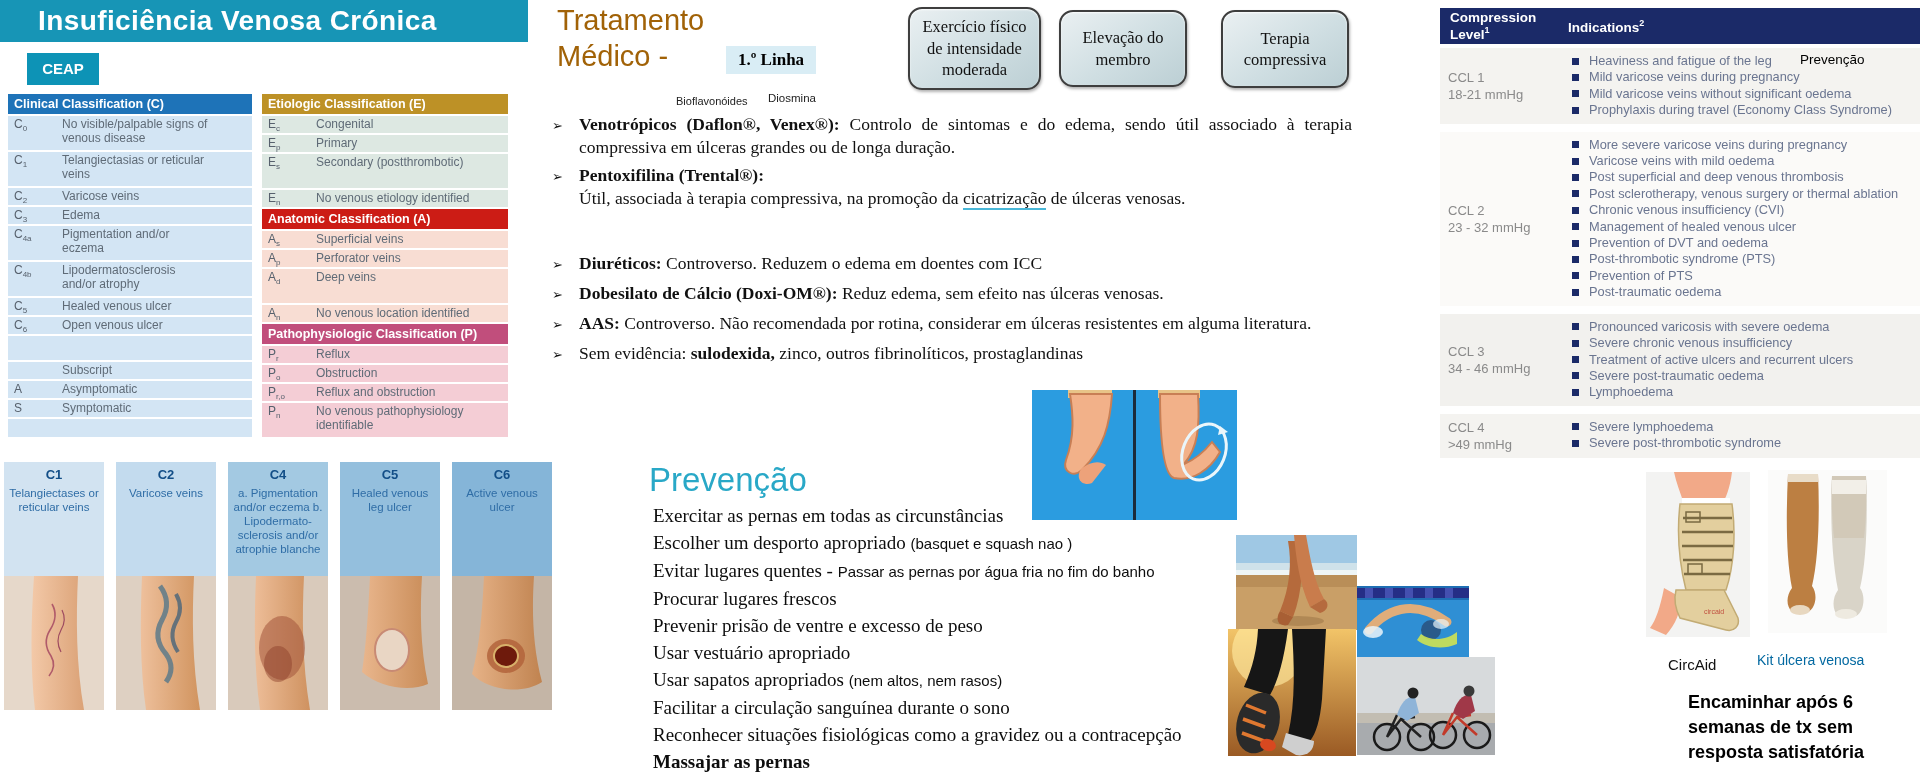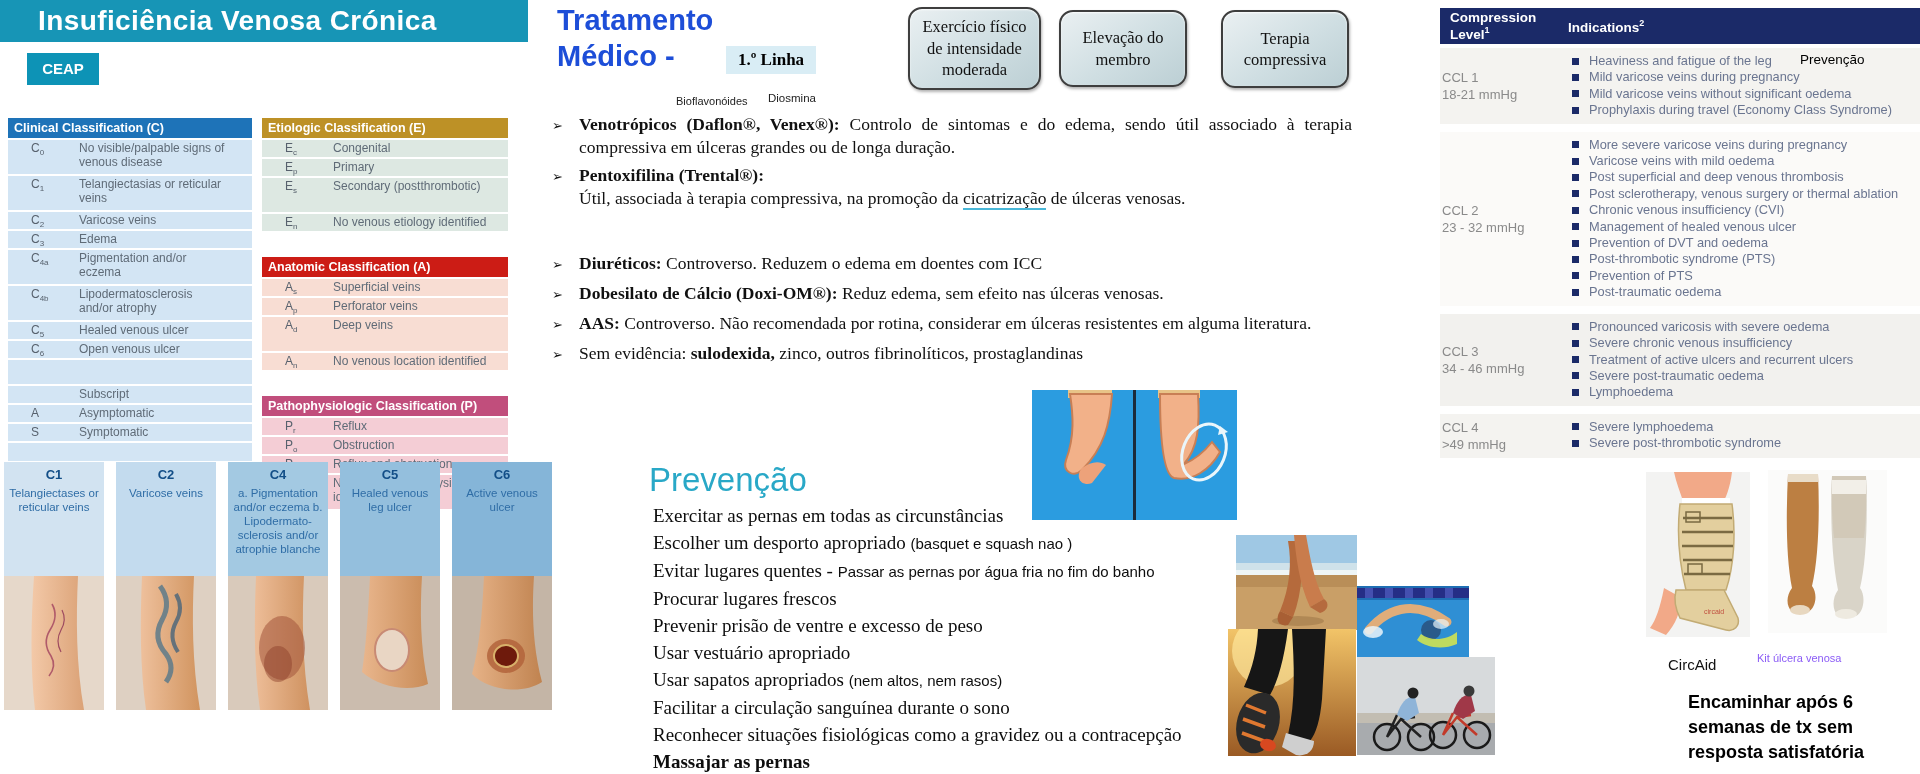--- a/index.html
+++ b/index.html
@@ -11,36 +11,36 @@
              color:#fff;font-weight:bold;font-size:28px;line-height:42px;padding-left:38px;
              box-sizing:border-box;letter-spacing:.4px;}
   .ceap-btn{position:absolute;left:27px;top:53px;width:72px;height:32px;background:#0d93b6;
             color:#fff;font-weight:bold;font-size:15px;text-align:center;line-height:32px;}
 
   
   .ceap-col{position:absolute;top:94px;}
   .ceap-col.left{left:8px;width:244px;}
   .ceap-col.right{left:262px;width:246px;}
   .chead{height:22px;display:flex;align-items:center;padding-left:6px;color:#fff;
-         font-weight:bold;font-size:12.5px;border-bottom:2px solid #fff;box-sizing:border-box;margin-top:24px;}
+         font-weight:bold;font-size:12.5px;border-bottom:2px solid #fff;box-sizing:border-box;}
   .chead.blue{background:#1e73b8}.chead.gold{background:#bd9126}
   .chead.red{background:#cc1c15}.chead.pink{background:#c14e7c}
   .crow{display:flex;align-items:flex-start;border-bottom:2px solid #fff;box-sizing:border-box;
-        padding:2px 4px 0 23px;font-size:12px;color:#5f6b77;line-height:13.5px;}
+        padding:2px 4px 0 6px;font-size:12px;color:#5f6b77;line-height:13.5px;}
   .crow.bgblue{background:#d3e5f4}.crow.bggreen{background:#dde8e2}
   .crow.bgpeach{background:#f8ddd3}.crow.bgpink{background:#f4cdd5}
   .r19{height:19px}.r26{height:26px}.r36{height:36px}.r20{height:20px}
   .code{width:48px;flex:none;color:#57616d;}
   .code sub{font-size:8px;}
   .ceap-col.left .desc{max-width:150px;}
   .ceap-col.right .desc{max-width:186px;}
 
   
   .tx-heading{position:absolute;left:557px;top:2px;font-size:29px;line-height:36px;
-              color:#1d4ed8;white-space:pre-line;font-weight:bold;}
+              color:#a16207;white-space:pre-line;}
   .tx-badge{position:absolute;left:726px;top:46px;background:#d9edf5;
             font-family:"Liberation Serif",serif;font-weight:bold;font-size:17px;
             padding:4px 12px;color:#000;}
   .ann1{position:absolute;left:676px;top:95px;font-size:11px;color:#222;}
   .ann2{position:absolute;left:768px;top:92px;font-size:11.5px;color:#222;}
 
   
   .bullets{position:absolute;left:552px;top:113px;width:800px;
            font-family:"Liberation Serif",serif;font-size:17.5px;color:#111;}
   .bullet{position:relative;padding-left:27px;text-align:justify;line-height:23px;}
@@ -63,21 +63,21 @@
 
   
   .comp{position:absolute;left:1440px;top:8px;width:534px;}
   .comp-head{height:36px;background:#1b2a68;color:#fff;display:flex;align-items:center;
              font-size:13.5px;font-weight:bold;margin-bottom:4px;}
   .comp-head .h1{padding-left:10px;width:128px;box-sizing:border-box;}
   .comp-head sup{font-size:9px;}
   .comp-row{display:flex;margin-bottom:8px;padding:5px 0;}
   .comp-row .lbl{width:132px;flex:none;color:#8a8a8a;font-size:13px;line-height:17px;
                  display:flex;flex-direction:column;justify-content:center;
-                 padding-left:2px;box-sizing:border-box;}
+                 padding-left:8px;box-sizing:border-box;}
   .comp-row ul{list-style:none;margin:0;padding:0;flex:1;}
   .comp-row li{position:relative;padding-left:17px;font-size:12.8px;line-height:16.4px;color:#6a7590;}
   .comp-row li::before{content:"";position:absolute;left:0;top:4.5px;width:7px;height:7px;background:#1b2a68;}
   .bg-a{background:#f4f3f0}.bg-b{background:#fbfaf8}.bg-c{background:#f2f1ee}
   .comp-note{position:absolute;left:1800px;top:52px;font-size:13.5px;color:#000;}
 
   
   .c-card{position:absolute;top:462px;width:100px;}
   .c-label{height:114px;text-align:center;padding:6px 3px 0;box-sizing:border-box;
            font-size:11.5px;line-height:14px;color:#2f6da6;}
@@ -100,21 +100,21 @@
   .img svg{display:block;}
   #img-ankle{left:1032px;top:390px;width:205px;height:130px;}
   #img-beach{left:1236px;top:535px;width:121px;height:95px;}
   #img-swim{left:1357px;top:586px;width:112px;height:72px;}
   #img-run{left:1228px;top:629px;width:128px;height:127px;}
   #img-cycle{left:1357px;top:657px;width:138px;height:98px;}
   #img-circaid{left:1646px;top:472px;width:104px;height:165px;}
   #img-kit{left:1768px;top:470px;width:119px;height:163px;}
 
   .lbl-circaid{position:absolute;left:1668px;top:656px;font-size:15px;color:#111;}
-  .lbl-kit{position:absolute;left:1757px;top:652px;font-size:11px;color:#8b5cf6;}
+  .lbl-kit{position:absolute;left:1757px;top:652px;font-size:14px;color:#0369a1;}
   .referral{position:absolute;left:1688px;top:690px;width:180px;font-weight:bold;
             font-size:18px;line-height:25px;color:#000;}
 </style>
 </head>
 <body>
 
 <div id="canvas">
 
   <div class="title-bar">Insuficiência Venosa Crónica</div>
   <div class="ceap-btn">CEAP</div>

